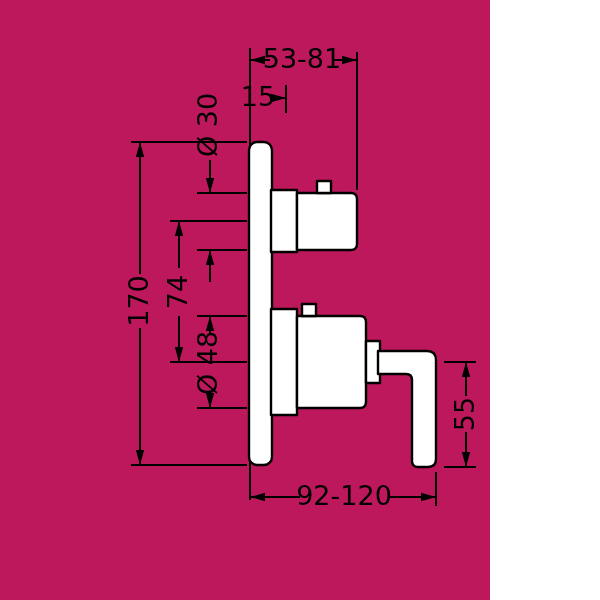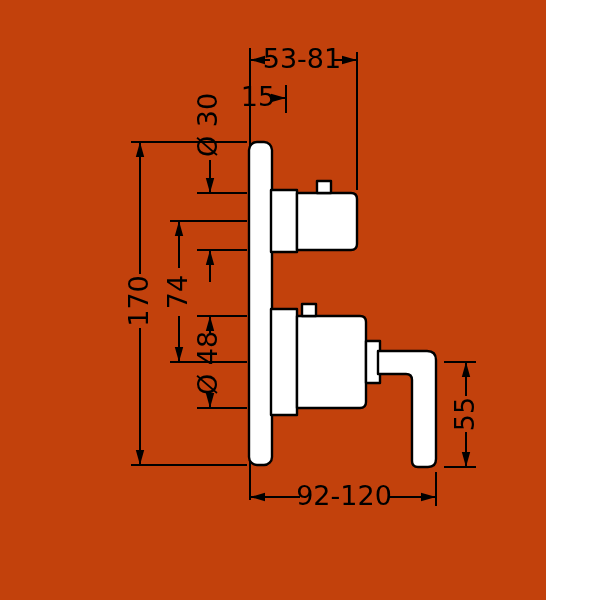--- a/index.html
+++ b/index.html
@@ -1,16 +1,16 @@
 <!DOCTYPE html>
 <html><head>
 <meta charset="utf-8">
 <style>
   html,body{margin:0;padding:0;background:#ffffff;}
-  .canvas{width:546px;height:600px;background:#c2410c;position:relative;overflow:hidden;}
+  .canvas{width:490px;height:600px;background:#be185d;position:relative;overflow:hidden;}
   svg{display:block;}
   .dim{stroke:#000;stroke-width:2;fill:none;}
   .ext{stroke:#000;stroke-width:2;fill:none;}
   .obj{fill:#ffffff;stroke:#000;stroke-width:2.4;stroke-linejoin:round;}
   .lbl{font-family:"DejaVu Sans","Liberation Sans",sans-serif;font-size:27px;fill:#000;}
 </style>
 </head>
 <body>
 
 <div class="canvas">

